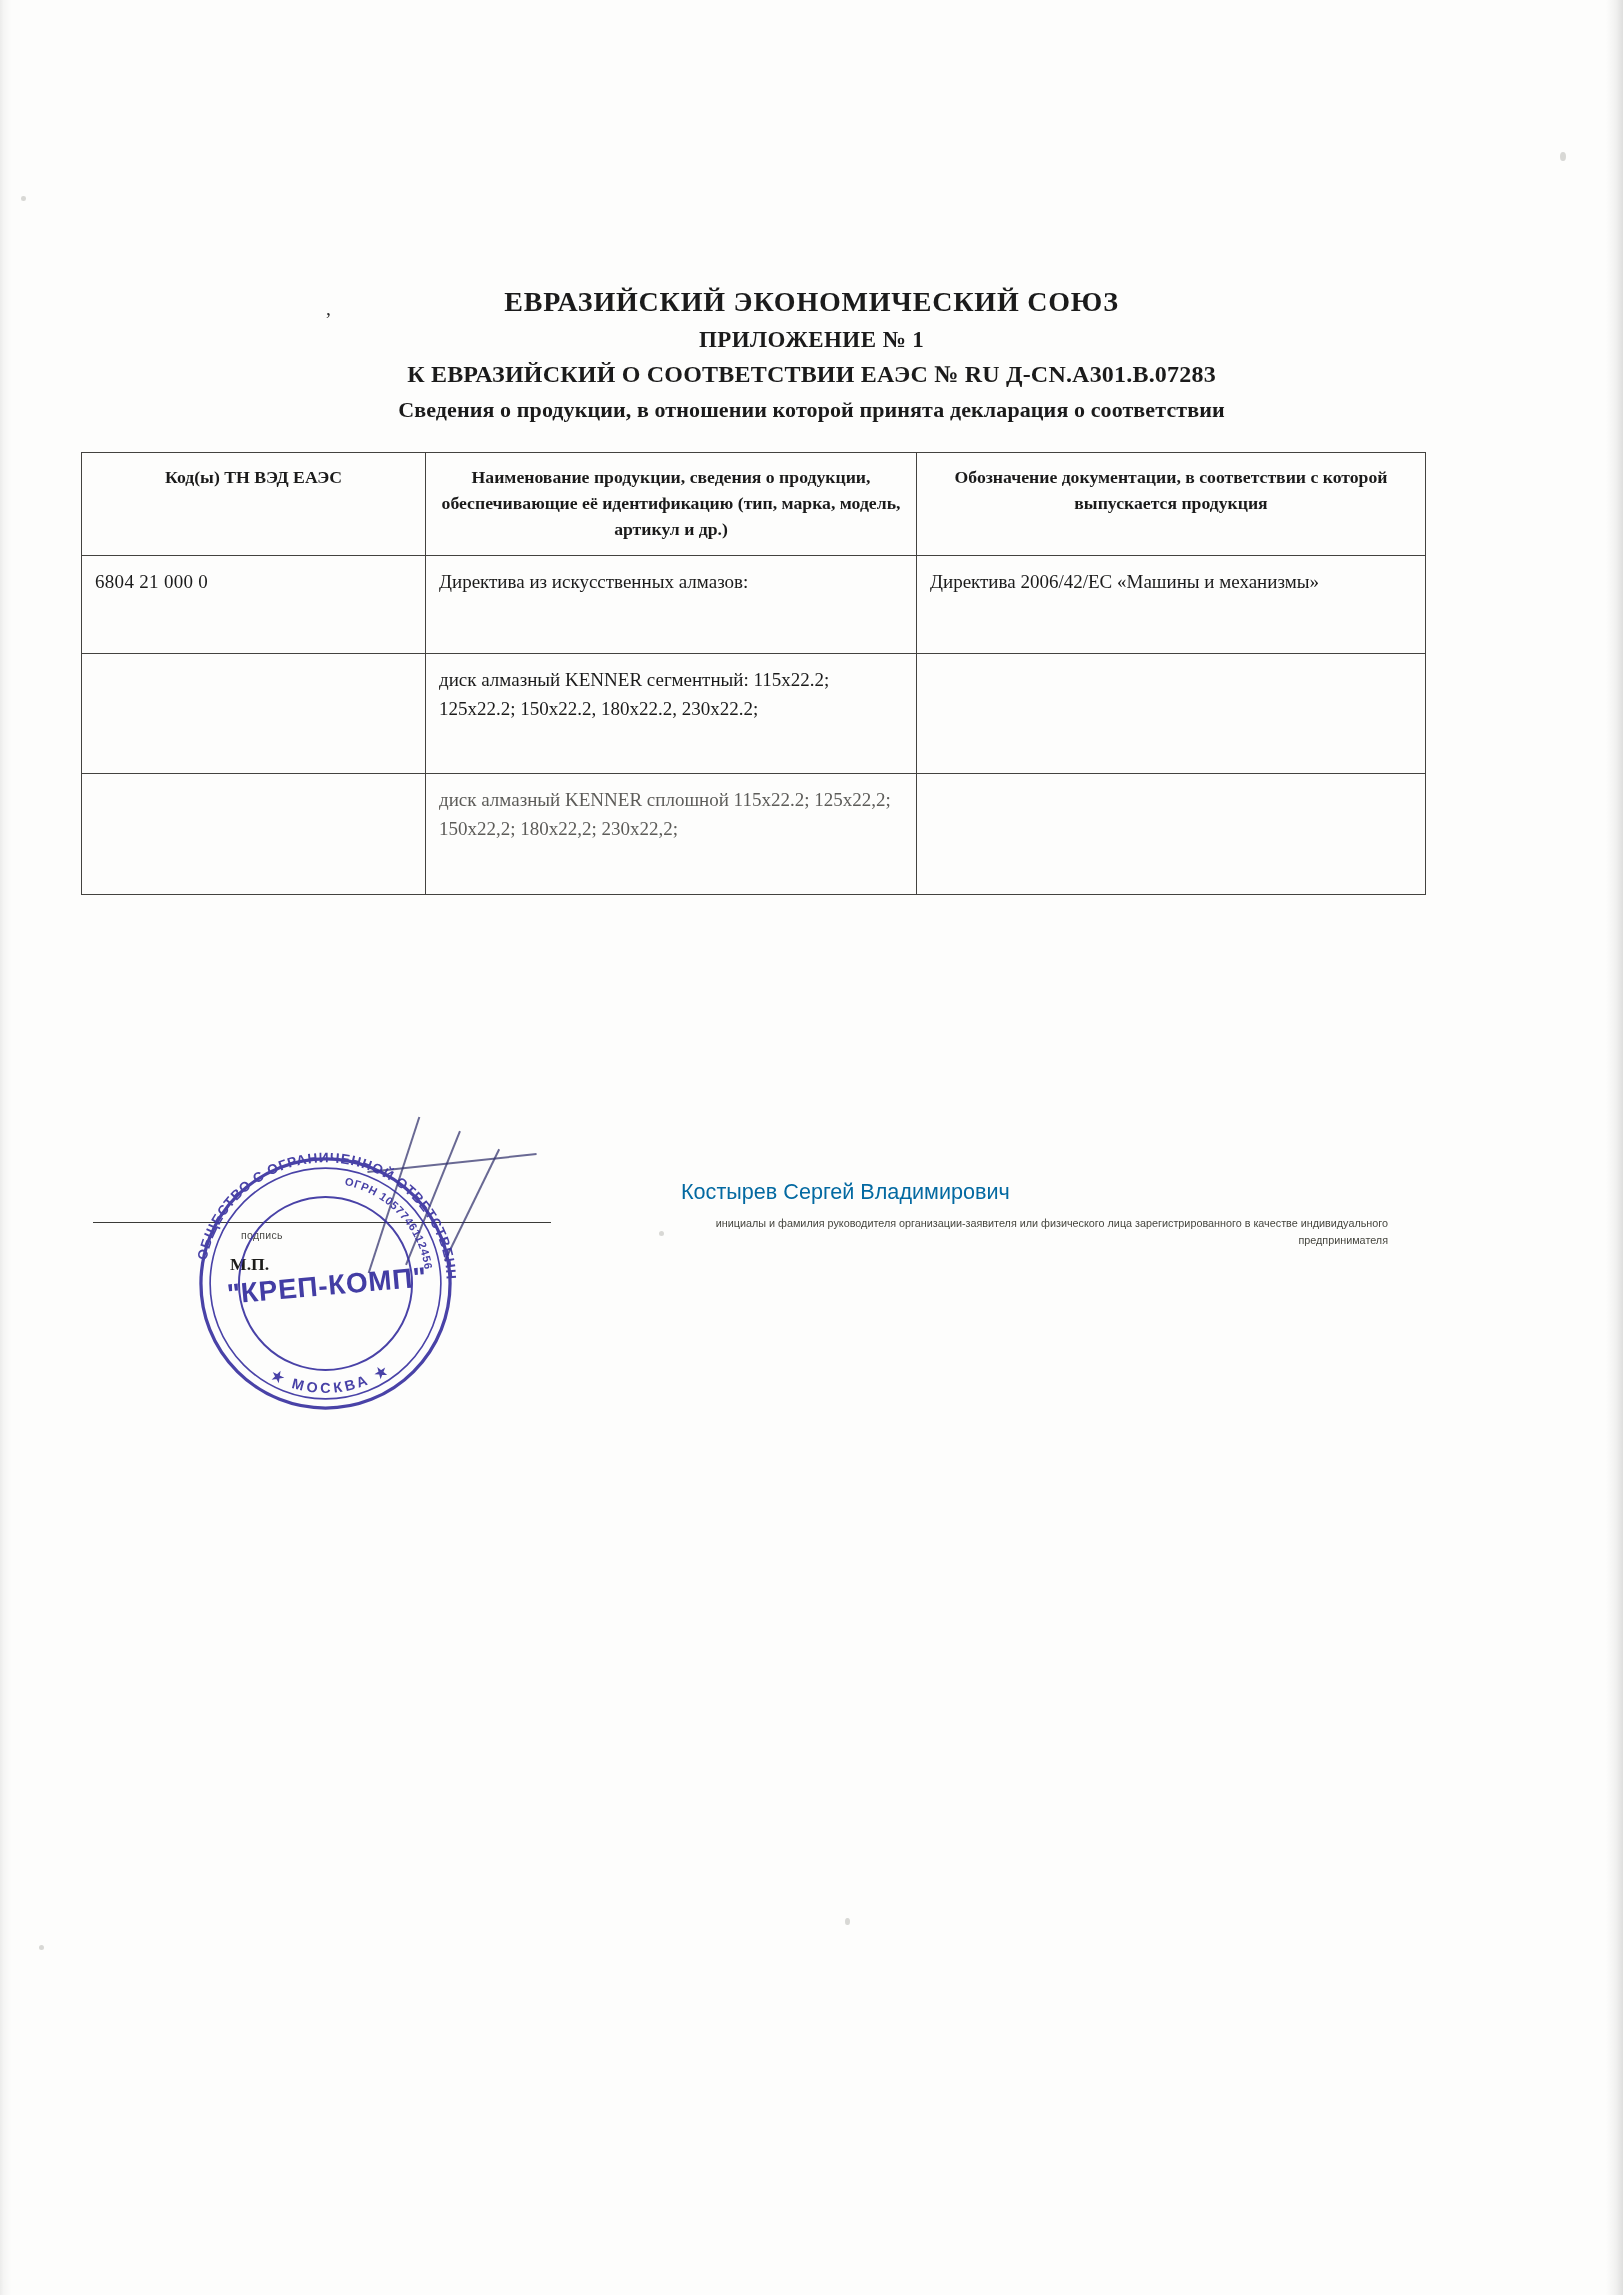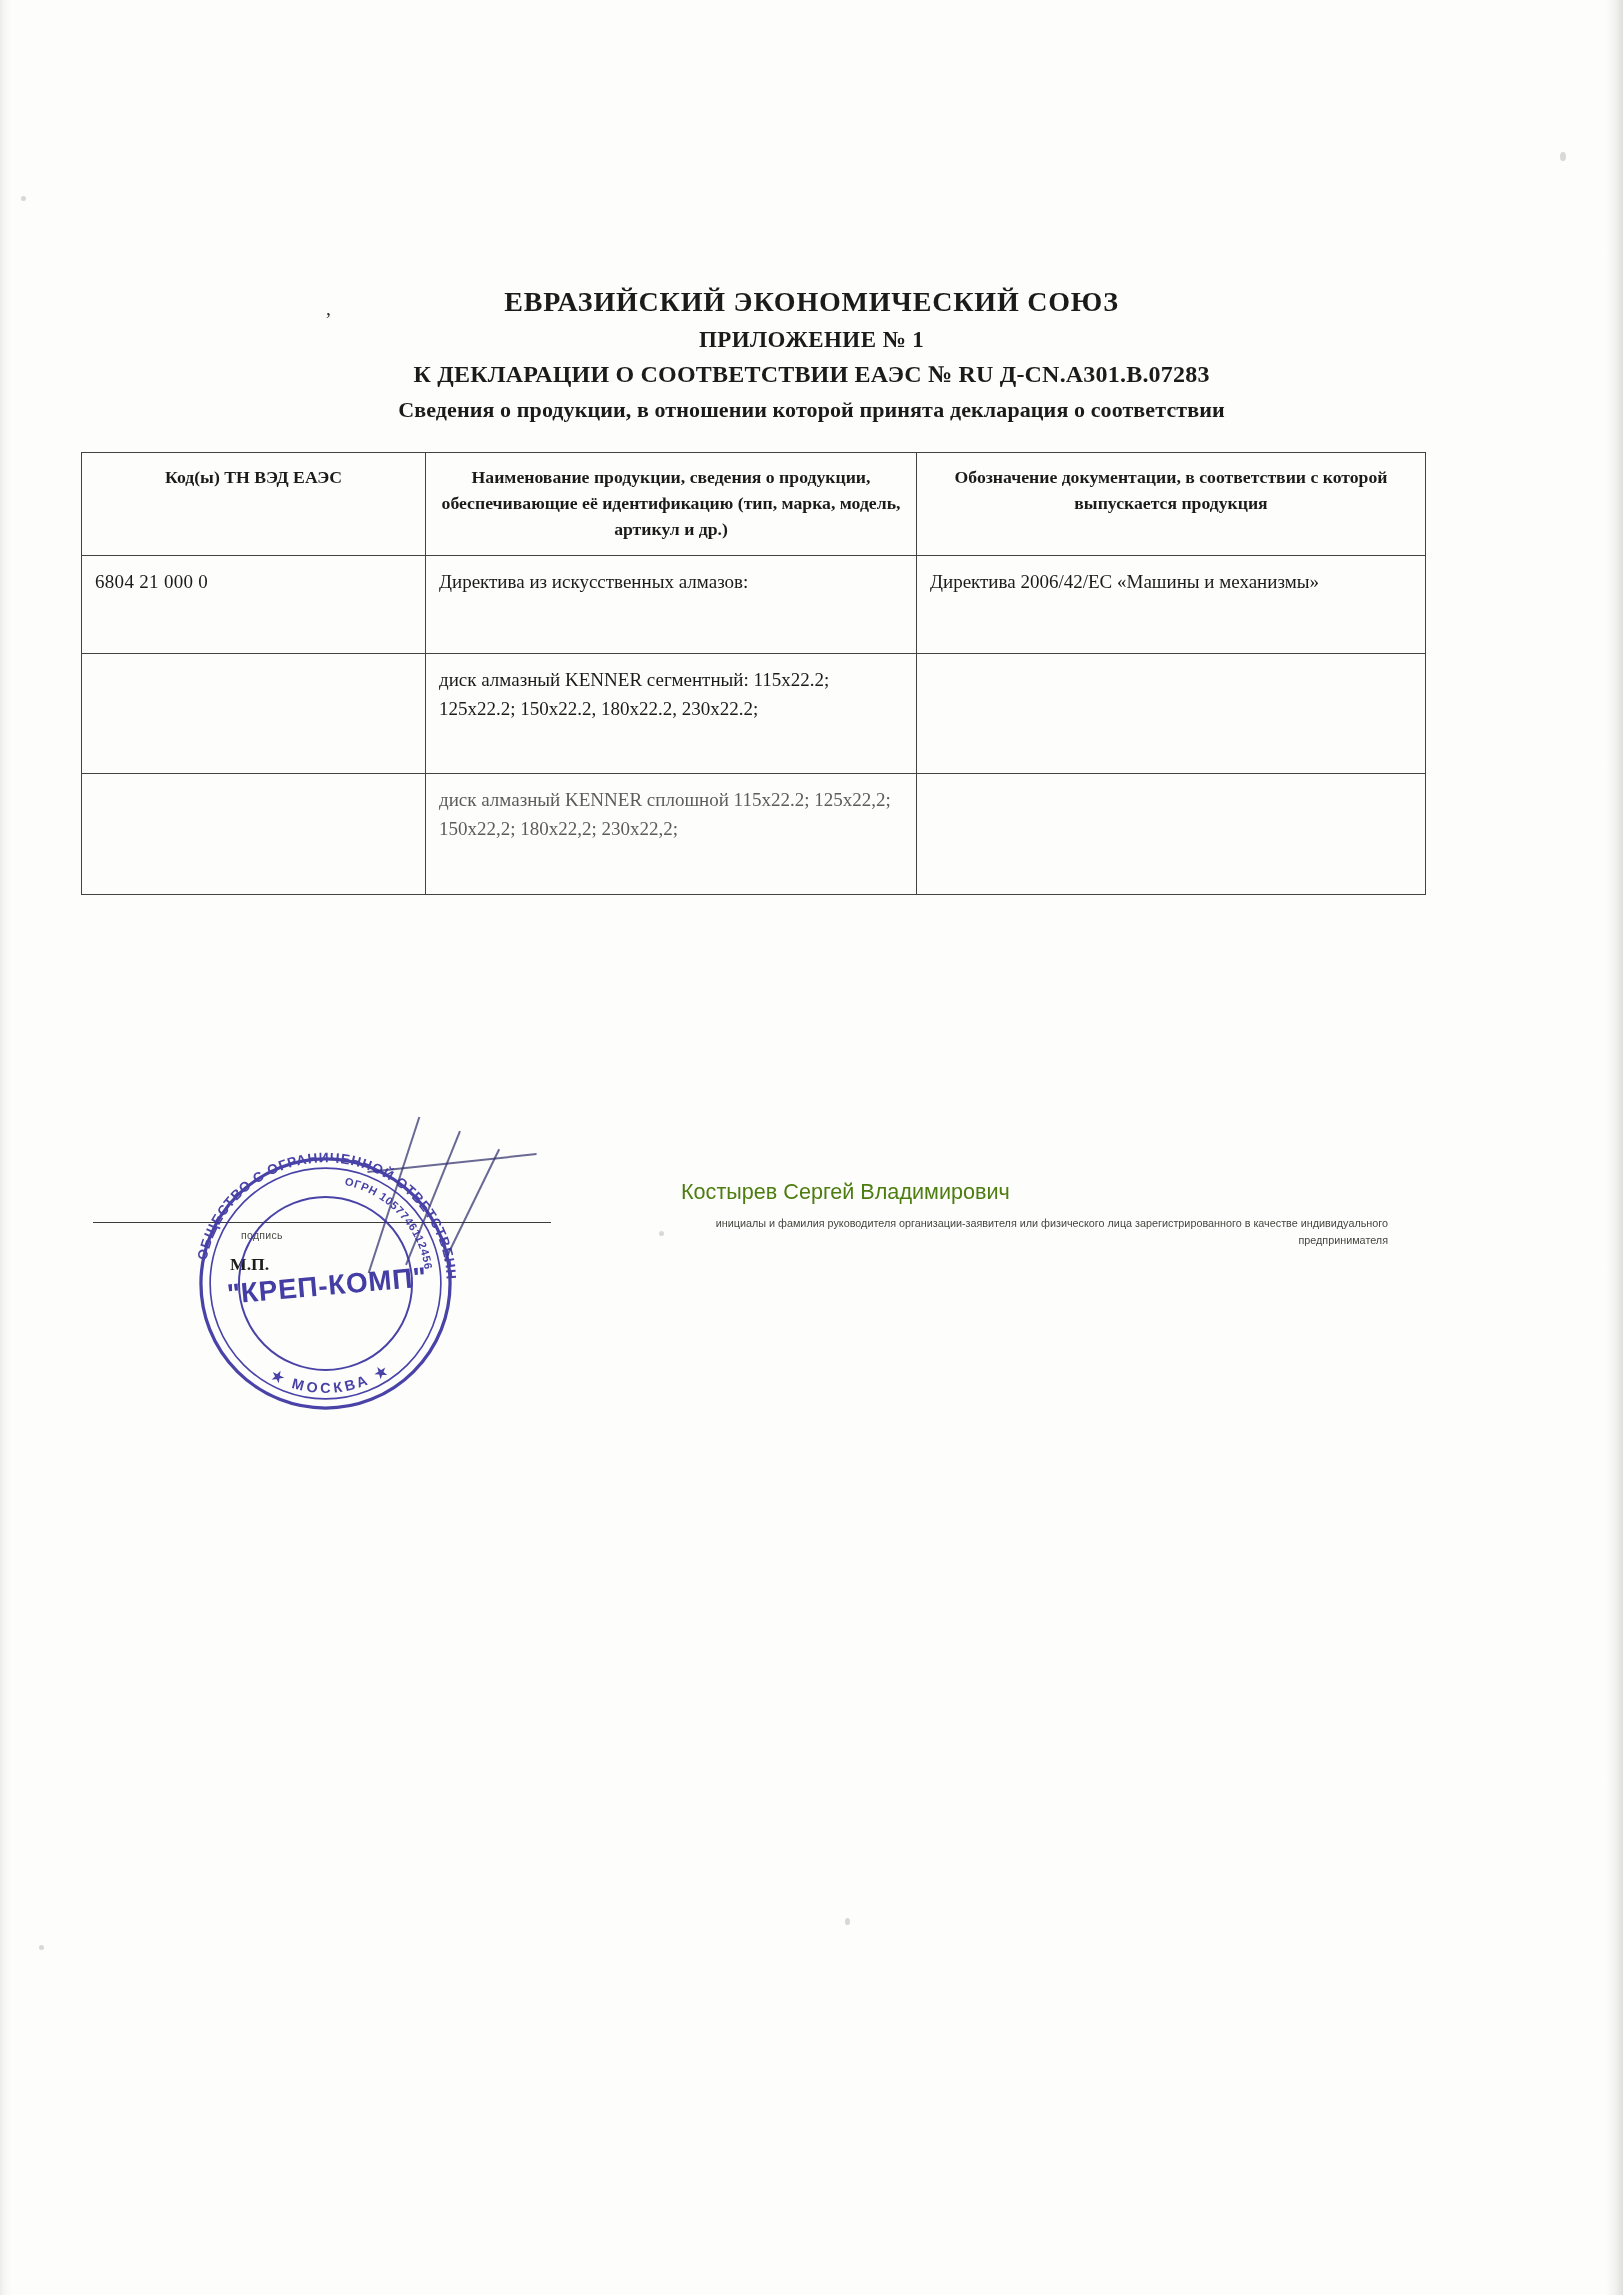--- a/index.html
+++ b/index.html
@@ -151,21 +151,21 @@
     top: 1254px;
     font-size: 17.7px;
     font-weight: bold;
     color: #1d1d1b;
   }
   .sig-name {
     position: absolute;
     left: 681px;
     top: 1179px;
     font-size: 21.6px;
-    color: #4d7c0f;
+    color: #0369a1;
     font-family: "Liberation Sans", sans-serif;
   }
   .sig-caption {
     position: absolute;
     left: 681px;
     top: 1215px;
     width: 707px;
     font-size: 10.8px;
     line-height: 1.55;
     color: #46463f;
@@ -224,21 +224,21 @@
   <div class="speck" style="left:1560px;top:152px;width:5.9px;height:9.2px;"></div>
   <div class="speck" style="left:39px;top:1945px;width:5.2px;height:5.2px;"></div>
   <div class="speck" style="left:845px;top:1918px;width:4.6px;height:7.2px;"></div>
   <div class="speck" style="left:659px;top:1231px;width:5.2px;height:5.2px;"></div>
 
   <div class="comma-mark">,</div>
 
   <div class="header">
     <div class="title-main">ЕВРАЗИЙСКИЙ ЭКОНОМИЧЕСКИЙ СОЮЗ</div>
     <div class="title-sub">ПРИЛОЖЕНИЕ № 1</div>
-    <div class="title-decl">К ДЕКЛАРАЦИИ О СООТВЕТСТВИИ ЕАЭС № RU Д-CN.А301.В.07283</div>
+    <div class="title-decl">К ЕВРАЗИЙСКИЙ О СООТВЕТСТВИИ ЕАЭС № RU Д-CN.А301.В.07283</div>
     <div class="title-note">Сведения о продукции, в отношении которой принята декларация о соответствии</div>
   </div>
 
   <div class="tbl-wrap">
     <table class="products">
       <colgroup>
         <col class="c1">
           <col class="c2">
           <col class="c3">
       </colgroup>

